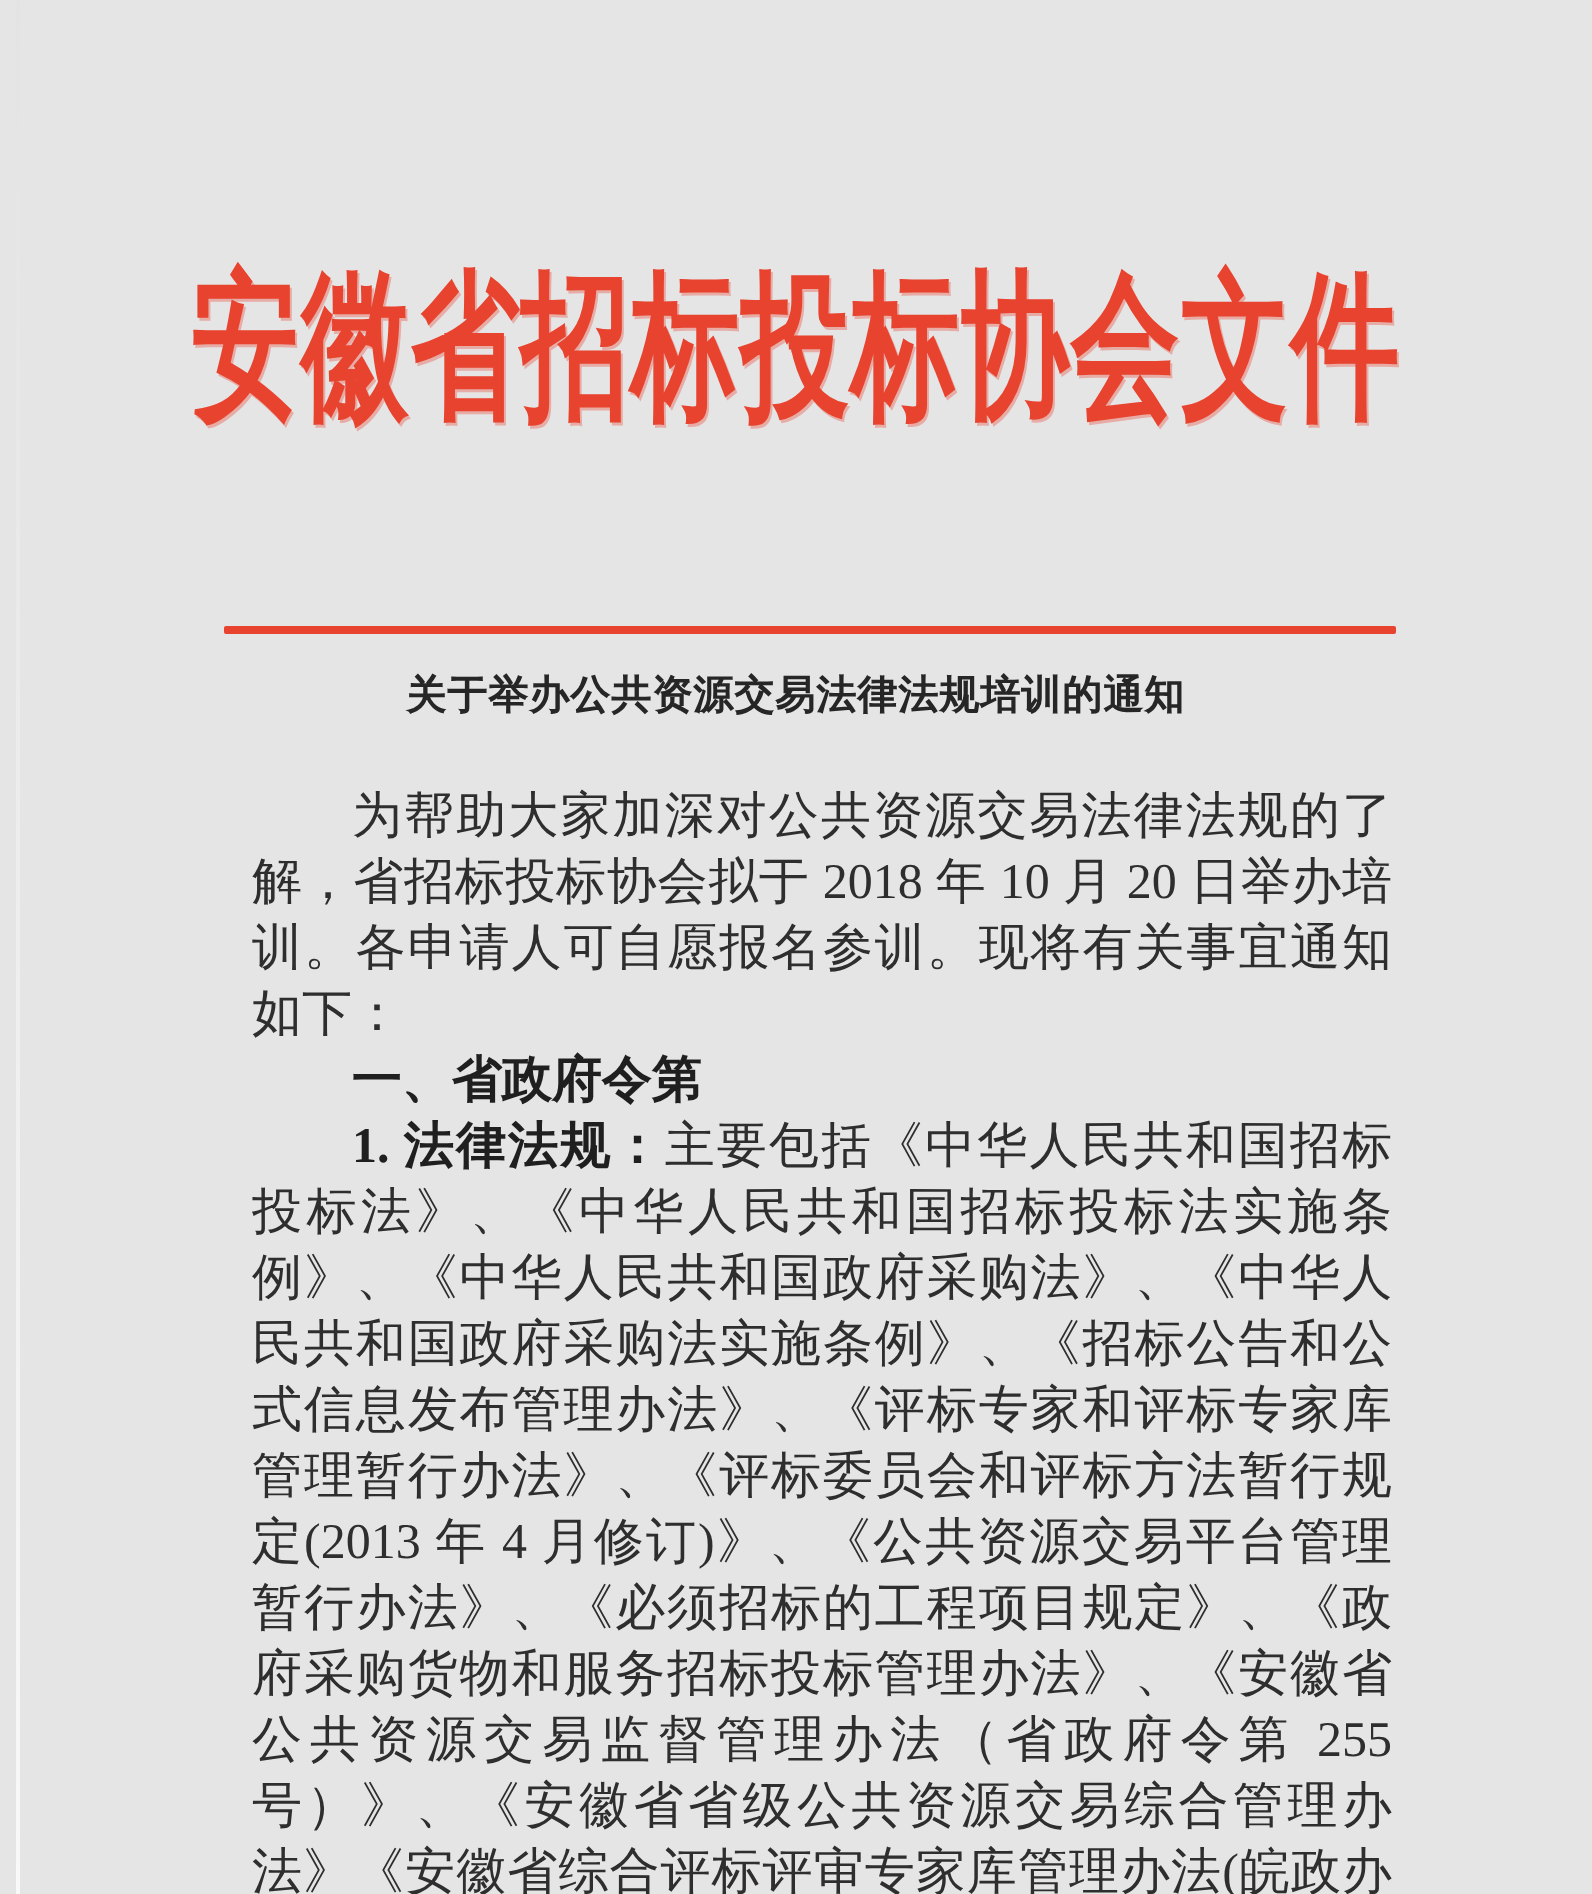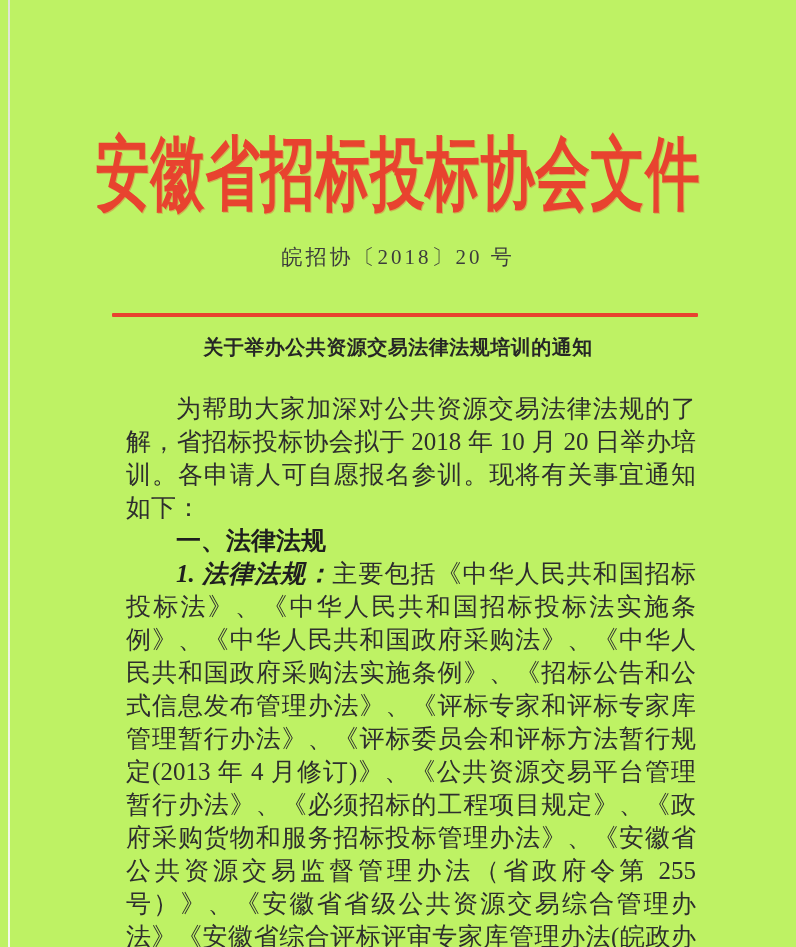--- a/index.html
+++ b/index.html
@@ -5,21 +5,21 @@
   html, body {
     margin: 0;
     padding: 0;
     background: #ffffff;
   }
   .page {
     position: relative;
     width: 796px;
     height: 947px;
     margin: 0;
-    background: #bef264;
+    background: #e5e5e5;
     overflow: hidden;
     font-family: "Liberation Serif", "DejaVu Serif", serif;
     color: #2e2e2e;
   }
   
   .scan-edge {
     position: absolute;
     left: 8px;
     top: 0;
     width: 2px;
@@ -90,37 +90,35 @@
     margin: 0;
     text-indent: 2em;
   }
   .section-heading {
     font-weight: bold;
     color: #1f1f1f;
   }
   .item-label {
     font-weight: bold;
     color: #1f1f1f;
-    font-style: italic;
   }
 </style>
 </head>
 <body>
 
 <div class="page">
 
   <div class="scan-edge"></div>
 
   <div class="org-title">安徽省招标投标协会文件</div>
 
-  <div class="doc-number">皖招协〔2018〕20 号</div>
 
   <div class="red-rule"></div>
 
   <div class="notice-title">关于举办公共资源交易法律法规培训的通知</div>
 
   <div class="body-text">
     <p>为帮助大家加深对公共资源交易法律法规的了解，省招标投标协会拟于 2018 年 10 月 20 日举办培训。各申请人可自愿报名参训。现将有关事宜通知如下：</p>
-    <p class="section-heading">一、法律法规</p>
+    <p class="section-heading">一、省政府令第</p>
     <p><span class="item-label">1. 法律法规：</span><span>主要包括《中华人民共和国招标投标法》、《中华人民共和国招标投标法实施条例》、《中华人民共和国政府采购法》、《中华人民共和国政府采购法实施条例》、《招标公告和公式信息发布管理办法》、《评标专家和评标专家库管理暂行办法》、《评标委员会和评标方法暂行规定(2013 年 4 月修订)》、《公共资源交易平台管理暂行办法》、《必须招标的工程项目规定》、《政府采购货物和服务招标投标管理办法》、《安徽省公共资源交易监督管理办法（省政府令第 255 号）》、《安徽省省级公共资源交易综合管理办法》《安徽省综合评标评审专家库管理办法(皖政办〔2016〕56 号）》、《安徽省评标评审专家考评办法》、《安徽省发展改革委关于安徽省评标评审专家劳务费支付标准的指导意见》等法律法规制度。</span></p>
   </div>
 
 </div>
 
 </body></html>

